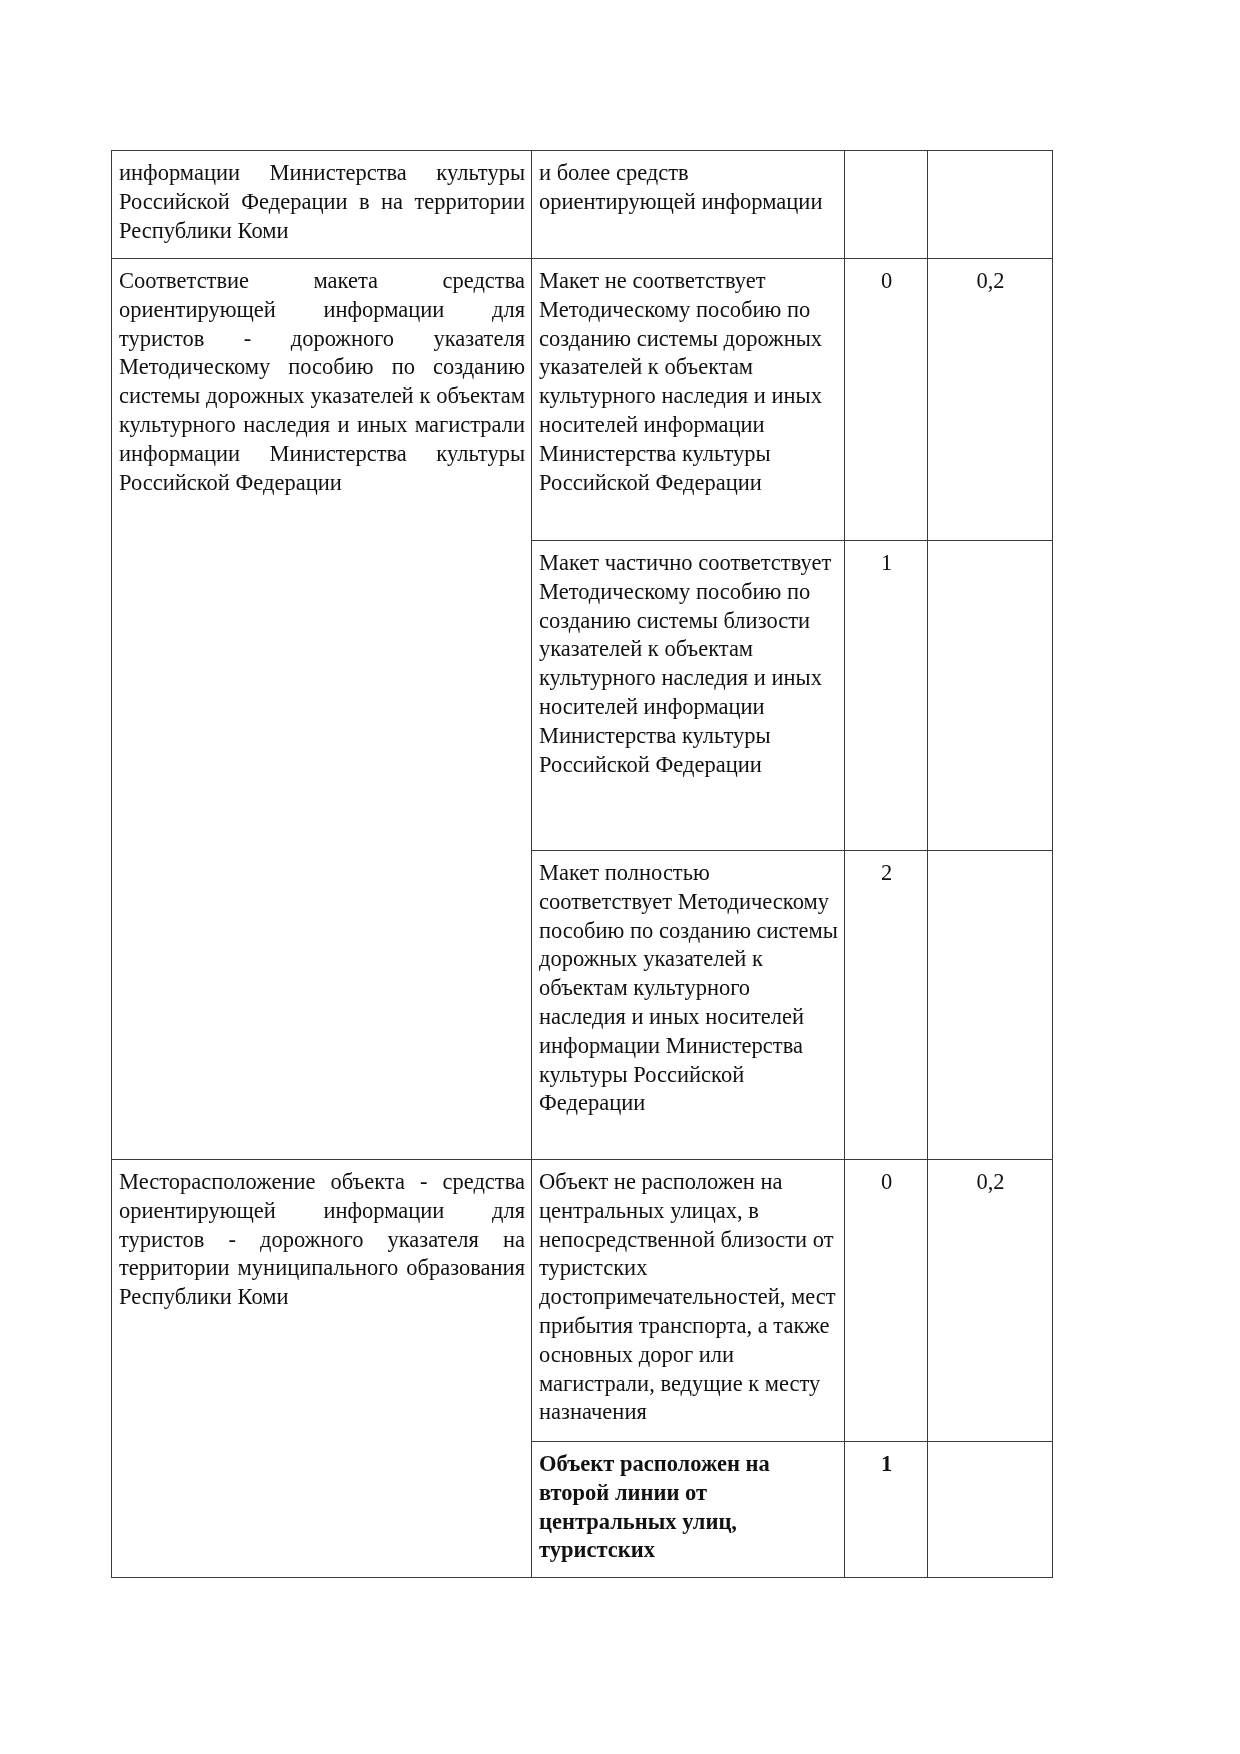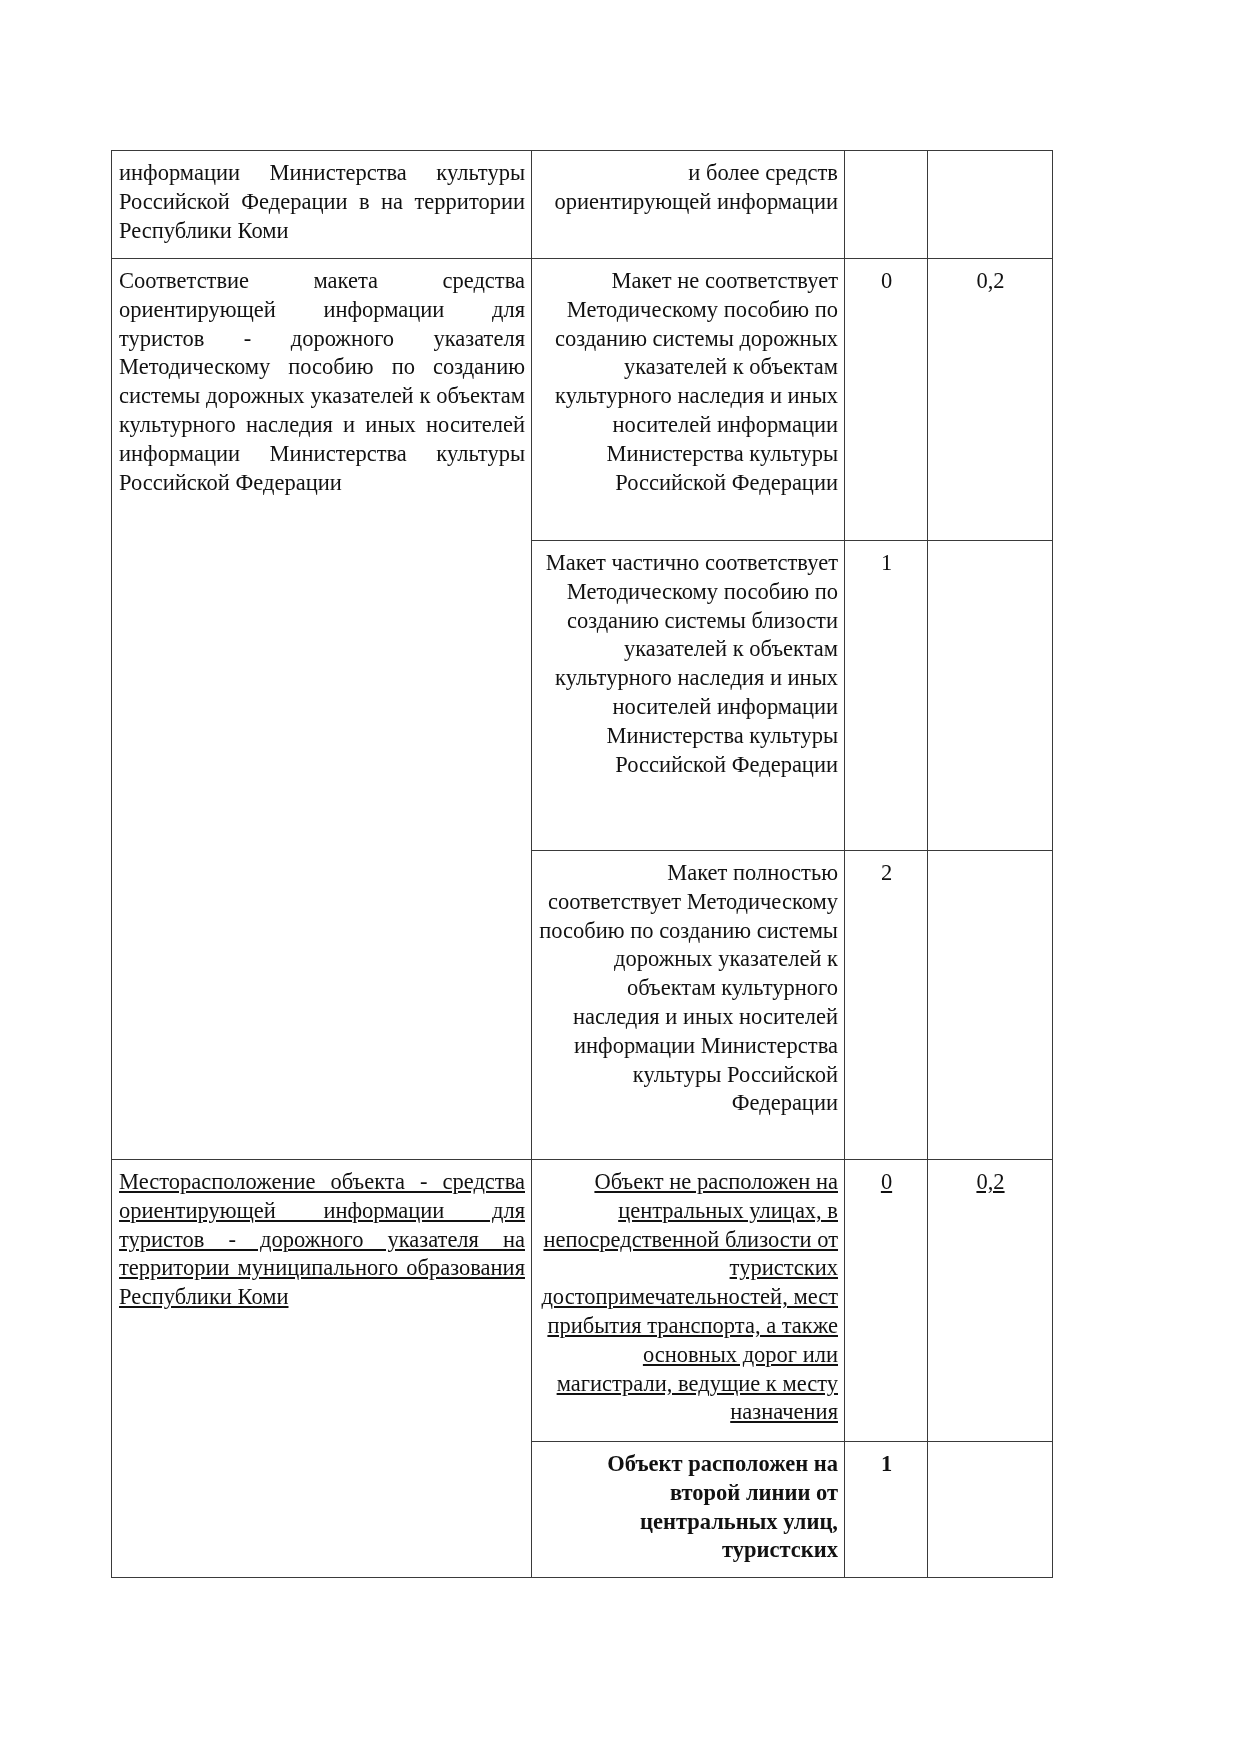--- a/index.html
+++ b/index.html
@@ -39,30 +39,30 @@
     }
     col.c1 { width: 420px; }
     col.c2 { width: 313px; }
     col.c3 { width: 83px; }
     col.c4 { width: 125px; }
     td.crit {
       text-align: justify;
       text-align-last: left;
     }
     td.desc {
-      text-align: right;
+      text-align: left;
     }
     td.num {
       text-align: center;
     }
     tr.r1 { height: 108px; }
     tr.r2 { height: 282px; }
     tr.r3 { height: 310px; }
     tr.r4 { height: 309px; font-family: Liberation Serif, serif; }
-    tr.r5 { height: 282px; text-decoration: underline; }
+    tr.r5 { height: 282px; }
     tr.r6 { height: 136px; font-weight: bold; }
   </style>
 </head>
 <body>
 
 <div class="page">
   <table class="criteria">
     <colgroup>
       <col class="c1">
         <col class="c2">
@@ -72,21 +72,21 @@
     <tbody>
 
       <tr class="r1">
         <td class="crit">информации Министерства культуры Российской Федерации в на территории Республики Коми</td>
         <td class="desc">и более средств ориентирующей информации</td>
         <td class="num"></td>
         <td class="num"></td>
       </tr>
 
       <tr class="r2">
-        <td class="crit" rowspan="3">Соответствие макета средства ориентирующей информации для туристов - дорожного указателя Методическому пособию по созданию системы дорожных указателей к объектам культурного наследия и иных носителей информации Министерства культуры Российской Федерации</td>
+        <td class="crit" rowspan="3">Соответствие макета средства ориентирующей информации для туристов - дорожного указателя Методическому пособию по созданию системы дорожных указателей к объектам культурного наследия и иных магистрали информации Министерства культуры Российской Федерации</td>
         <td class="desc">Макет не соответствует Методическому пособию по созданию системы дорожных указателей к объектам культурного наследия и иных носителей информации Министерства культуры Российской Федерации</td>
         <td class="num">0</td>
         <td class="num">0,2</td>
       </tr>
       <tr class="r3">
         <td class="desc">Макет частично соответствует Методическому пособию по созданию системы близости указателей к объектам культурного наследия и иных носителей информации Министерства культуры Российской Федерации</td>
         <td class="num">1</td>
         <td class="num"></td>
       </tr>
       <tr class="r4">

